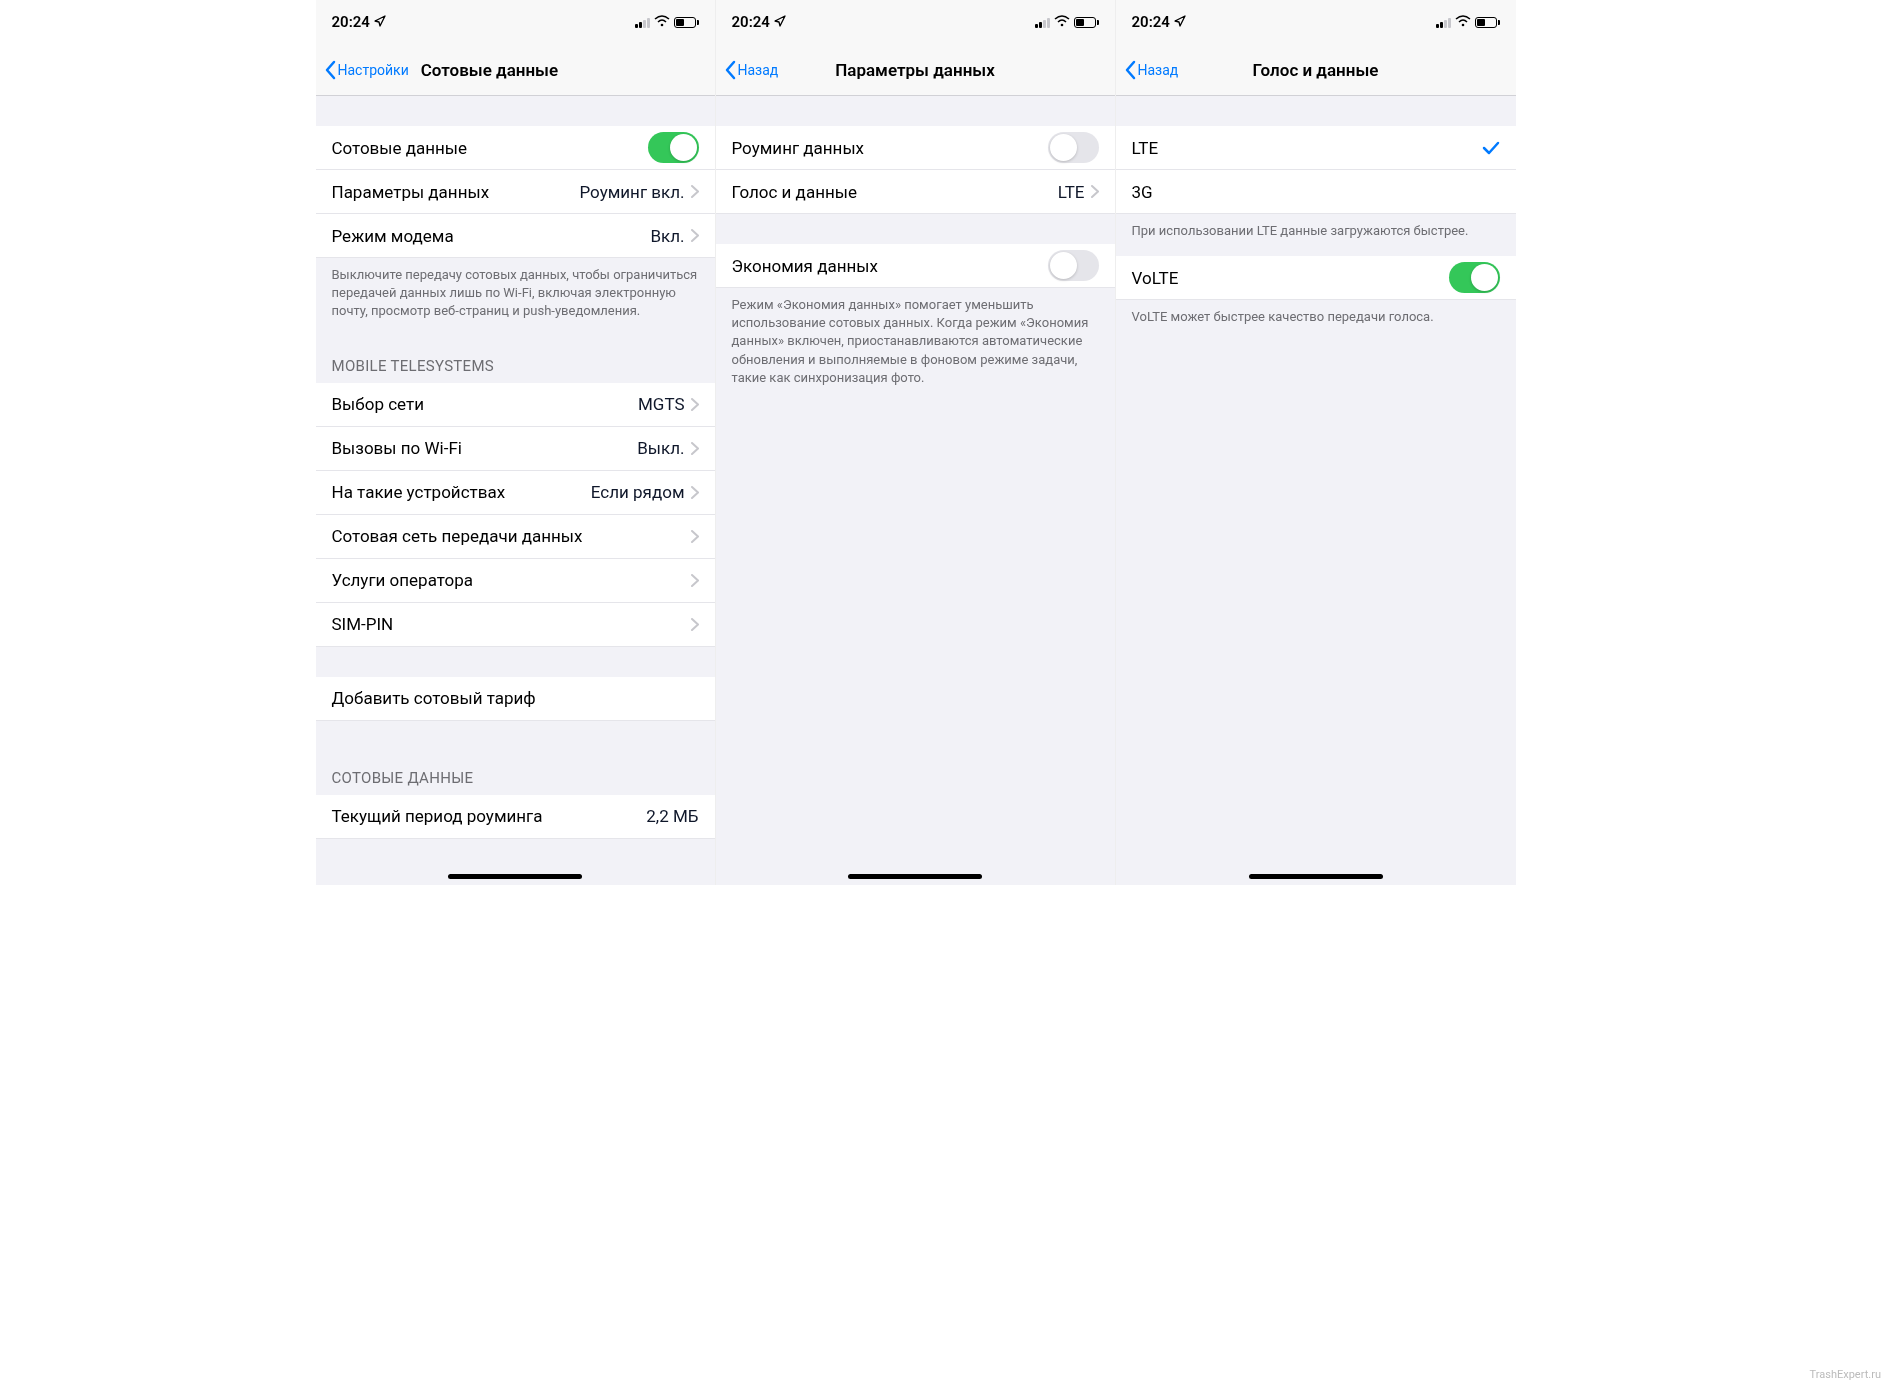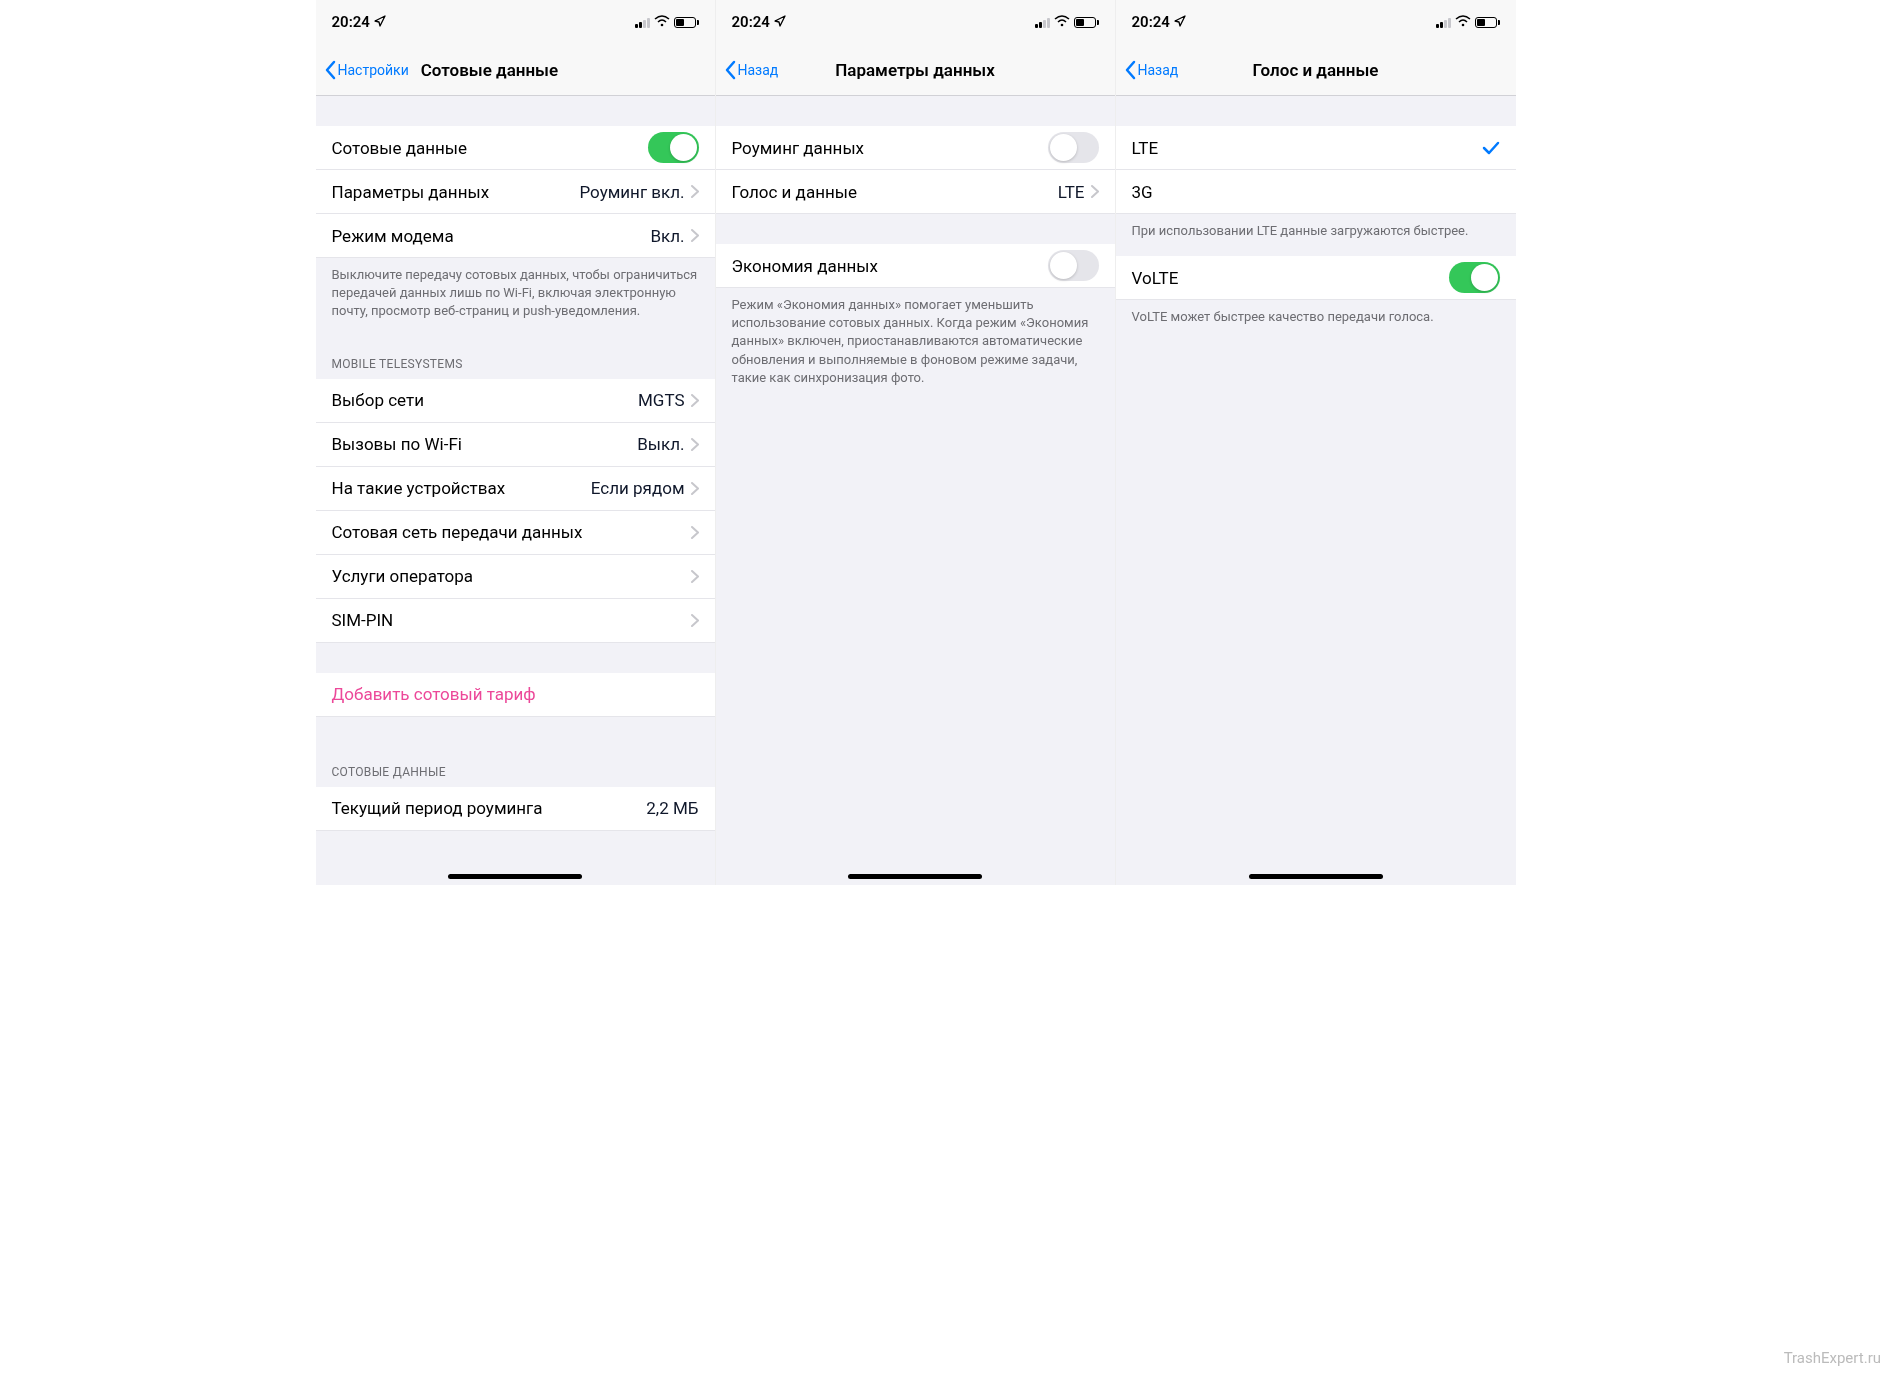--- a/index.html
+++ b/index.html
@@ -63,21 +63,21 @@
     color: #000;
   }
   .nav-title.centered {
     position: absolute;
     left: 50%;
     transform: translateX(-50%);
     margin-left: 0;
   }
   .section-group { background: #fff; }
   .section-header {
-    font-size: 12px;
+    font-size: 15px;
     color: #6d6d72;
     padding: 28px 16px 8px 16px;
     text-transform: uppercase;
     background: #f2f2f7;
     letter-spacing: 0.3px;
   }
   .section-footer {
     font-size: 13px;
     color: #6d6d72;
     padding: 8px 16px 8px 16px;
@@ -110,39 +110,39 @@
   }
   .toggle.on { background: #34c759; }
   .toggle .knob {
     position: absolute; top: 2px; width: 27px; height: 27px; border-radius: 50%; background: #fff;
     box-shadow: 0 1px 3px rgba(0,0,0,0.2);
   }
   .toggle.off .knob { left: 2px; }
   .toggle.on .knob { right: 2px; }
   .spacer { height: 30px; background: #f2f2f7; }
   .spacer-sm { height: 8px; background: #f2f2f7; }
-  .link-cell { color: #ec4899; }
+  .link-cell { color: #000000; }
   .checkmark { color: #007aff; font-size: 20px; font-weight: 600; }
   .home-indicator {
     position: absolute; bottom: 6px; left: 50%; transform: translateX(-50%);
     width: 134px; height: 5px; background: #000; border-radius: 3px;
   }
   .location-arrow { display:inline-block; }
   .signal-bars { display:inline-flex; align-items:flex-end; gap:1px; height:11px;}
   .bar { width:3px; background:#000; border-radius:1px;}
   .bar.b1{height:4px;} .bar.b2{height:6px;} .bar.b3{height:8px; background:#c7c7cc;} .bar.b4{height:10px; background:#c7c7cc;}
   .wifi { display:inline-block; }
   .battery { display:inline-flex; align-items:center; }
   .battery-body { width:22px; height:11px; border:1px solid #000; border-radius:3px; position:relative; }
   .battery-fill { position:absolute; left:1px; top:1px; bottom:1px; width:40%; background:#000; border-radius:1px;}
   .battery-tip { width:2px; height:5px; background:#000; border-radius:0 1px 1px 0; margin-left:1px;}
   .watermark {
     position: fixed;
-    bottom: 22px; right: 10px;
-    font-size: 15px; color: #bbb;
+    bottom: 8px; right: 10px;
+    font-size: 11px; color: #bbb;
   }
 </style>
 </head>
 <body>
 
 <div class="screens">
 
   <div class="phone">
     <div class="status-bar">
       <div class="status-left">

